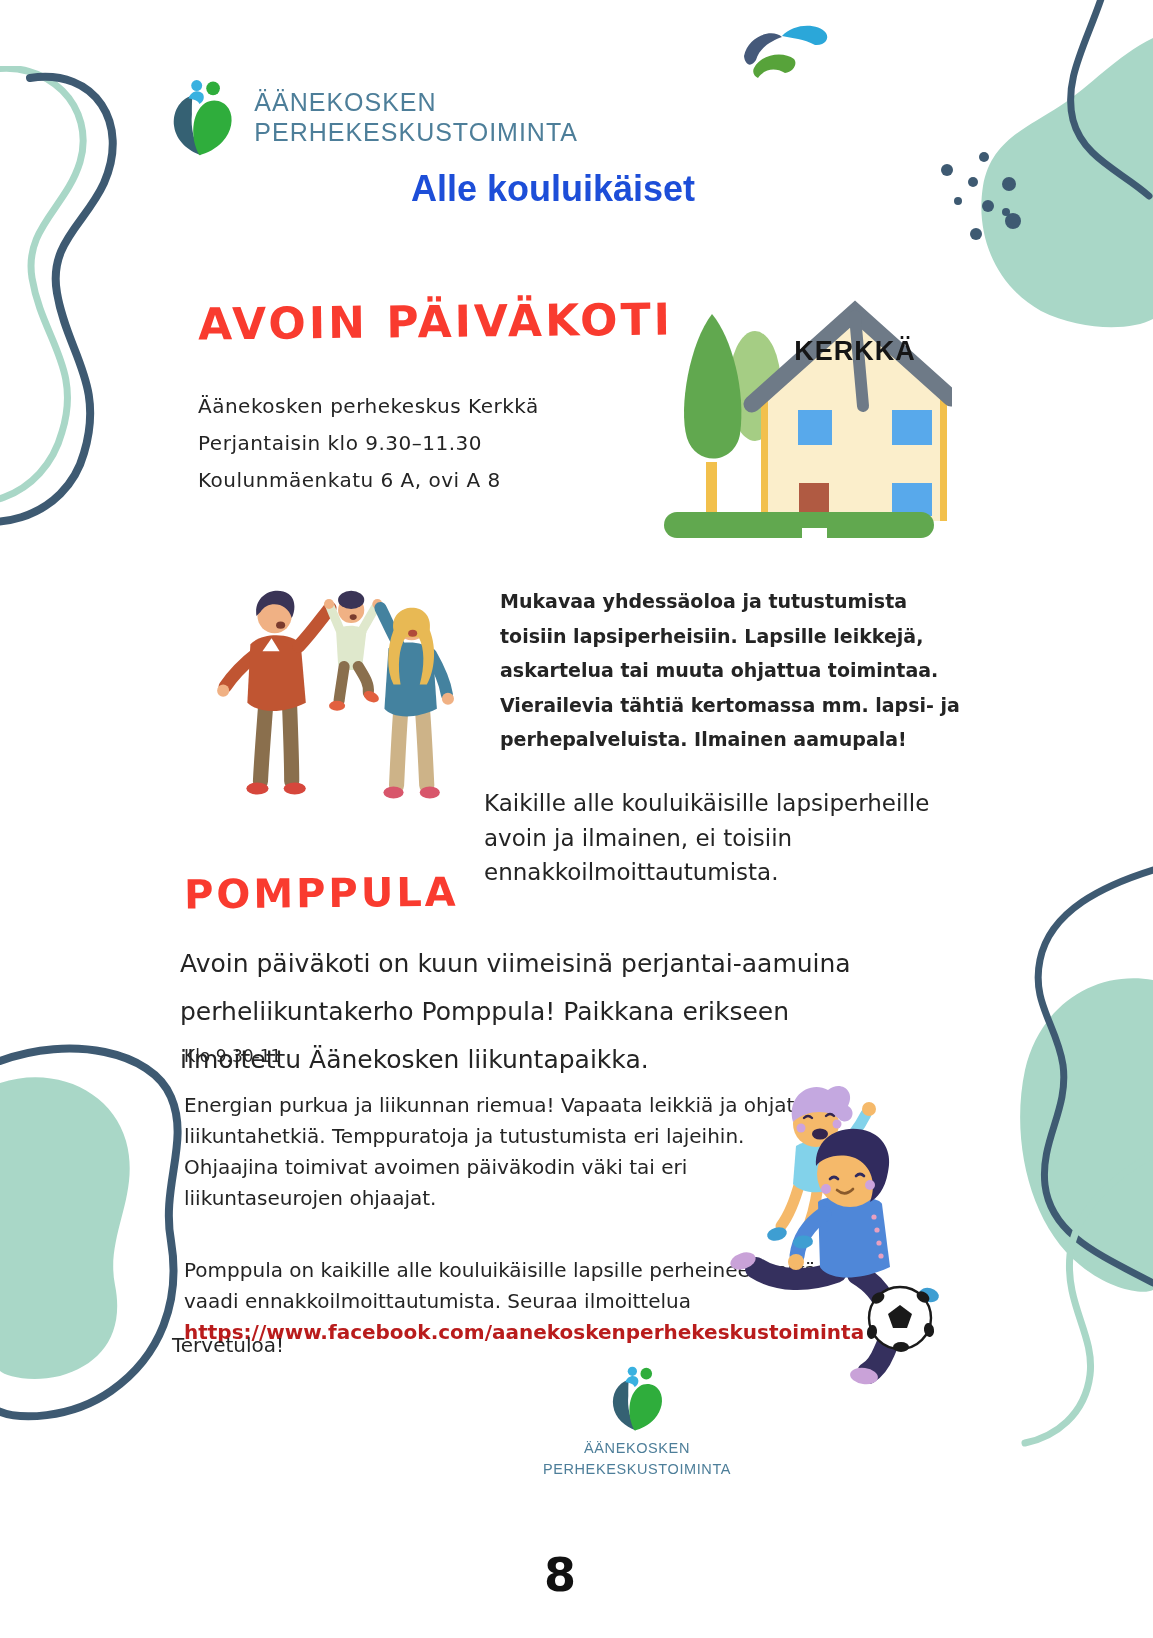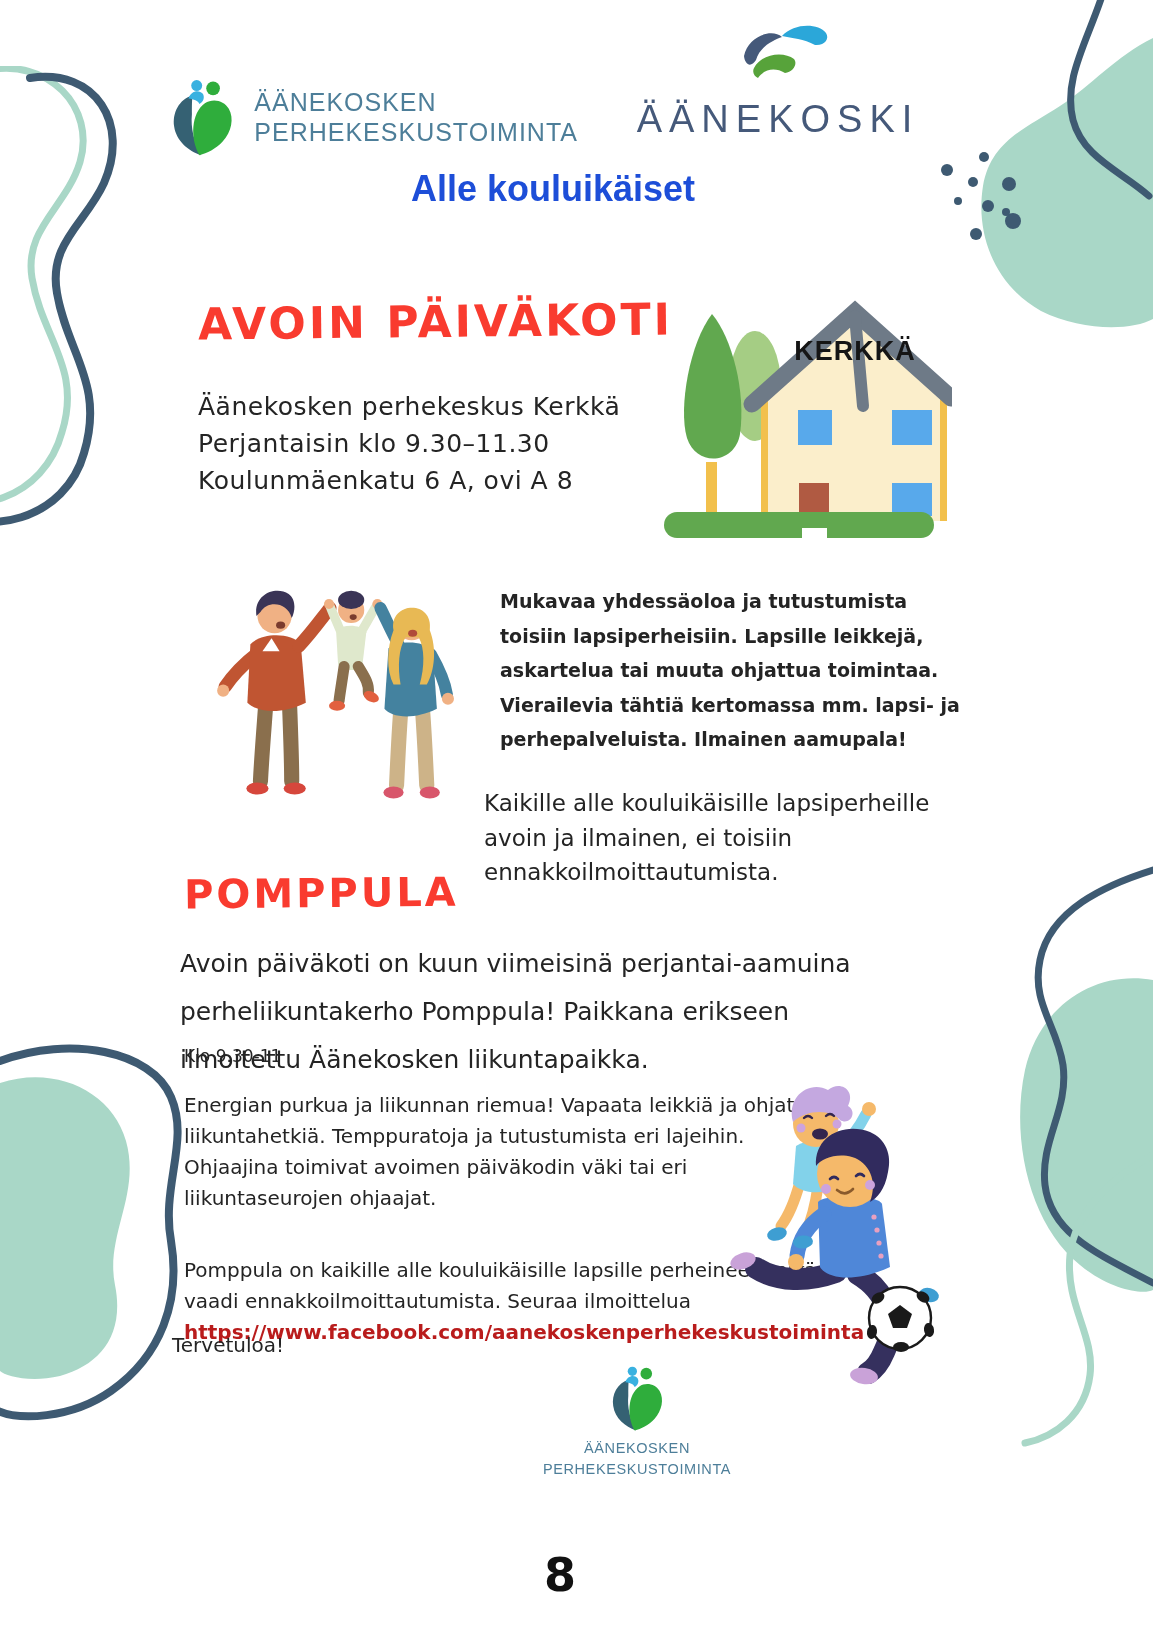--- a/index.html
+++ b/index.html
@@ -15,21 +15,21 @@
   .logo-right{left:628px;top:18px;width:300px;height:140px;text-align:center;}
   .logo-right-name{color:#45597a;font-size:38px;letter-spacing:7px;font-weight:400;margin-top:2px;}
   
   .page-title{left:253px;top:168px;width:600px;text-align:center;
     font-size:36px;font-weight:bold;color:#1d4ed8;font-family:"Liberation Sans",sans-serif;}
   
   .hand{font-family:"DejaVu Sans",sans-serif;color:#242424;white-space:pre-line;}
   .red-head{font-family:"DejaVu Sans",sans-serif;color:#f93b2f;font-weight:bold;letter-spacing:3px;transform:rotate(-0.6deg);}
   .h-avoin{left:198px;top:296px;font-size:44px;}
   .h-pomppula{left:184px;top:870px;font-size:40px;}
-  .info-block{left:198px;top:388px;font-size:25px;line-height:37px;letter-spacing:0.5px;}
+  .info-block{left:198px;top:388px;font-size:20px;line-height:37px;letter-spacing:0.5px;}
   .para1{left:500px;top:584px;font-size:19px;line-height:34.5px;font-weight:bold;}
   .para2{left:484px;top:786px;font-size:23px;line-height:34.5px;}
   .para3{left:180px;top:940px;font-size:25px;line-height:48px;}
   .time-line{left:184px;top:1046px;font-size:17px;}
   .para4{left:184px;top:1090px;font-size:20px;line-height:31px;}
   .para5{left:184px;top:1224px;font-size:20px;line-height:31px;}
   .fb-link{color:#b91c1c;text-decoration:none;font-weight:bold;}
   .closing{left:172px;top:1333px;font-size:20px;}
   
   .footer-logo{left:527px;top:1362px;width:220px;text-align:center;}
@@ -95,21 +95,20 @@
     <div>PERHEKESKUSTOIMINTA</div>
   </div>
 </div>
 
 <div class="abs logo-right">
   <svg width="140" height="78" viewBox="0 0 140 70" style="display:block;margin:0 auto;">
     <path d="M36,34 C40,14 64,6 74,15 C66,18 52,24 48,38 C43,46 37,43 36,34 Z" fill="#45597a"></path>
     <path d="M74,14 C86,1 110,1 118,11 C122,17 116,24 107,23 C96,17 84,16 74,14 Z" fill="#2ba7d9"></path>
     <path d="M46,46 C54,31 76,29 86,37 C90,42 85,50 77,51 C67,45 56,47 50,56 C46,54 44,50 46,46 Z" fill="#57a33a"></path>
   </svg>
-  <div class="logo-right-name">ÄÄNEKOSKI</div>
 </div>
 
 <div class="abs page-title">Alle kouluikäiset</div>
 
 <div class="abs red-head h-avoin">AVOIN PÄIVÄKOTI</div>
 
 <div class="abs hand info-block">Äänekosken perhekeskus Kerkkä
 Perjantaisin klo 9.30–11.30
 Koulunmäenkatu 6 A, ovi A 8</div>
 

